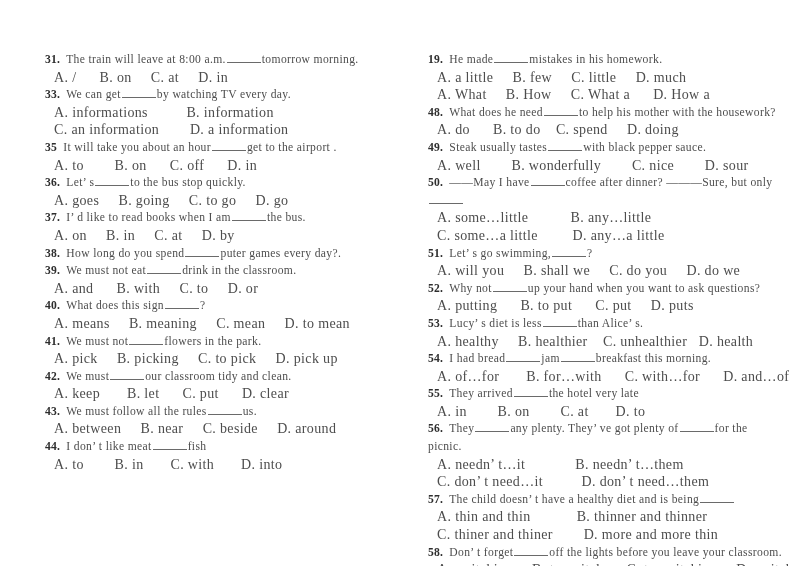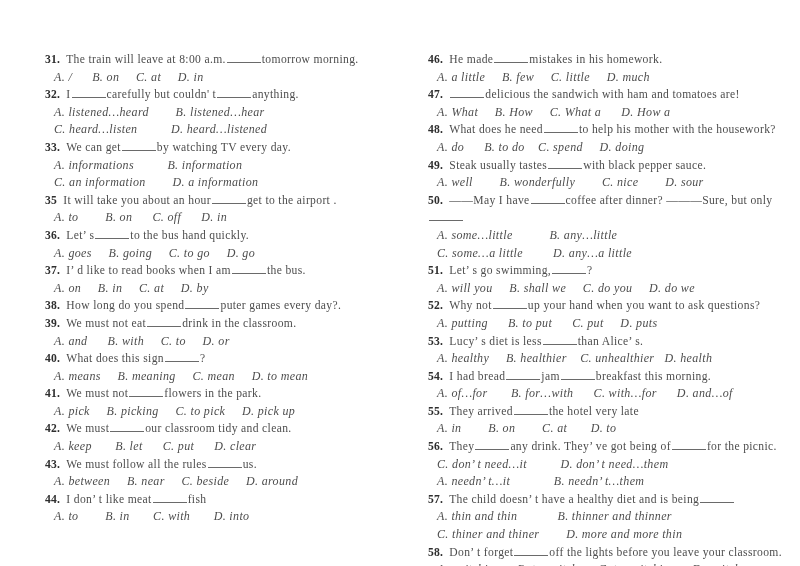--- a/index.html
+++ b/index.html
@@ -49,27 +49,26 @@
     text-align: left;
   }
   .qnum {
     font-weight: bold;
     color: #2e2e2e;
     letter-spacing: 0.2px;
     margin-right: 3px;
   }
   .optline {
     display: block;
-    font-size: 12px;
+    font-size: 14px;
     line-height: 17.6px;
     letter-spacing: 0.35px;
     padding-left: 9px;
     color: #4d4d4d;
     white-space: pre;
-    font-style: italic;
   }
   .blank {
     display: inline-block;
     border-bottom: 1px solid #6a6a6a;
     min-width: 34px;
     height: 0.82em;
     vertical-align: baseline;
     margin: 0 1px;
   }
 </style>
@@ -77,35 +76,30 @@
 <body>
 
 <div id="sheet">
   <div class="columns">
     <div class="column" id="col-left">
         <div class="qitem">
           <div class="stem nojustify"><span class="qnum">31.</span> <span>The train will leave at 8:00 a.m.</span><span class="blank"></span><span>tomorrow morning.</span></div>
           <div class="optline">A. /      B. on     C. at     D. in</div>
         </div>
         <div class="qitem">
-          <div class="stem nojustify"><span class="qnum">32.</span> <span>I</span><span class="blank"></span><span>carefully but couldn' t</span><span class="blank"></span><span>anything.</span></div>
-          <div class="optline">A. listened…heard        B. listened…hear</div>
-          <div class="optline">C. heard…listen          D. heard…listened</div>
-        </div>
-        <div class="qitem">
           <div class="stem nojustify"><span class="qnum">33.</span> <span>We can get</span><span class="blank"></span><span>by watching TV every day.</span></div>
           <div class="optline">A. informations          B. information</div>
           <div class="optline">C. an information        D. a information</div>
         </div>
         <div class="qitem">
           <div class="stem nojustify"><span class="qnum">35</span> <span>It will take you about an hour</span><span class="blank"></span><span>get to the airport .</span></div>
           <div class="optline">A. to        B. on      C. off      D. in</div>
         </div>
         <div class="qitem">
-          <div class="stem nojustify"><span class="qnum">36.</span> <span>Let’ s</span><span class="blank"></span><span>to the bus hand quickly.</span></div>
+          <div class="stem nojustify"><span class="qnum">36.</span> <span>Let’ s</span><span class="blank"></span><span>to the bus stop quickly.</span></div>
           <div class="optline">A. goes     B. going     C. to go     D. go</div>
         </div>
         <div class="qitem">
           <div class="stem nojustify"><span class="qnum">37.</span> <span>I’ d like to read books when I am</span><span class="blank"></span><span>the bus.</span></div>
           <div class="optline">A. on     B. in     C. at     D. by</div>
         </div>
         <div class="qitem">
           <div class="stem nojustify"><span class="qnum">38.</span> <span>How long do you spend</span><span class="blank"></span><span>puter games every day?.</span></div>
         </div>
         <div class="qitem">
@@ -128,25 +122,24 @@
           <div class="stem nojustify"><span class="qnum">43.</span> <span>We must follow all the rules</span><span class="blank"></span><span>us.</span></div>
           <div class="optline">A. between     B. near     C. beside     D. around</div>
         </div>
         <div class="qitem">
           <div class="stem nojustify"><span class="qnum">44.</span> <span>I don’ t like meat</span><span class="blank"></span><span>fish</span></div>
           <div class="optline">A. to        B. in       C. with       D. into</div>
         </div>
       </div>
     <div class="column" id="col-right">
         <div class="qitem">
-          <div class="stem nojustify"><span class="qnum">46.</span> <span>He made</span><span class="blank"></span><span>mistakes in his homework.</span></div>
+          <div class="stem nojustify"><span class="qnum">19.</span> <span>He made</span><span class="blank"></span><span>mistakes in his homework.</span></div>
           <div class="optline">A. a little     B. few     C. little     D. much</div>
         </div>
         <div class="qitem">
-          <div class="stem nojustify"><span class="qnum">47.</span> <span></span><span class="blank"></span><span>delicious the sandwich with ham and tomatoes are!</span></div>
           <div class="optline">A. What     B. How     C. What a      D. How a</div>
         </div>
         <div class="qitem">
           <div class="stem nojustify"><span class="qnum">48.</span> <span>What does he need</span><span class="blank"></span><span>to help his mother with the housework?</span></div>
           <div class="optline">A. do      B. to do    C. spend     D. doing</div>
         </div>
         <div class="qitem">
           <div class="stem nojustify"><span class="qnum">49.</span> <span>Steak usually tastes</span><span class="blank"></span><span>with black pepper sauce.</span></div>
           <div class="optline">A. well        B. wonderfully        C. nice        D. sour</div>
         </div>
@@ -169,23 +162,23 @@
         </div>
         <div class="qitem">
           <div class="stem nojustify"><span class="qnum">54.</span> <span>I had bread</span><span class="blank"></span><span>jam</span><span class="blank"></span><span>breakfast this morning.</span></div>
           <div class="optline">A. of…for       B. for…with      C. with…for      D. and…of</div>
         </div>
         <div class="qitem">
           <div class="stem nojustify"><span class="qnum">55.</span> <span>They arrived</span><span class="blank"></span><span>the hotel very late</span></div>
           <div class="optline">A. in        B. on        C. at       D. to</div>
         </div>
         <div class="qitem">
-          <div class="stem nojustify"><span class="qnum">56.</span> <span>They</span><span class="blank"></span><span>any drink. They’ ve got being of</span><span class="blank"></span><span>for the picnic.</span></div>
+          <div class="stem nojustify"><span class="qnum">56.</span> <span>They</span><span class="blank"></span><span>any plenty. They’ ve got plenty of</span><span class="blank"></span><span>for the picnic.</span></div>
+          <div class="optline">A. needn’ t…it             B. needn’ t…them</div>
           <div class="optline">C. don’ t need…it          D. don’ t need…them</div>
-          <div class="optline">A. needn’ t…it             B. needn’ t…them</div>
         </div>
         <div class="qitem">
           <div class="stem nojustify"><span class="qnum">57.</span> <span>The child doesn’ t have a healthy diet and is being</span><span class="blank"></span><span></span></div>
           <div class="optline">A. thin and thin            B. thinner and thinner</div>
           <div class="optline">C. thiner and thiner        D. more and more thin</div>
         </div>
         <div class="qitem">
           <div class="stem nojustify"><span class="qnum">58.</span> <span>Don’ t forget</span><span class="blank"></span><span>off the lights before you leave your classroom.</span></div>
           <div class="optline">A. switching     B. to switch      C. to switching     D. switch</div>
         </div>

